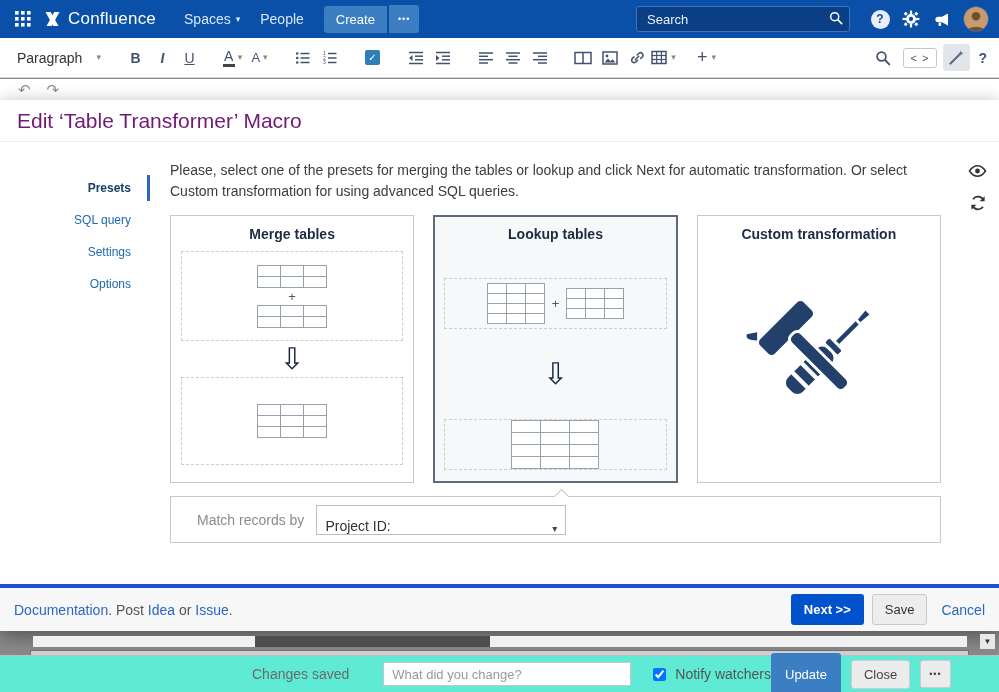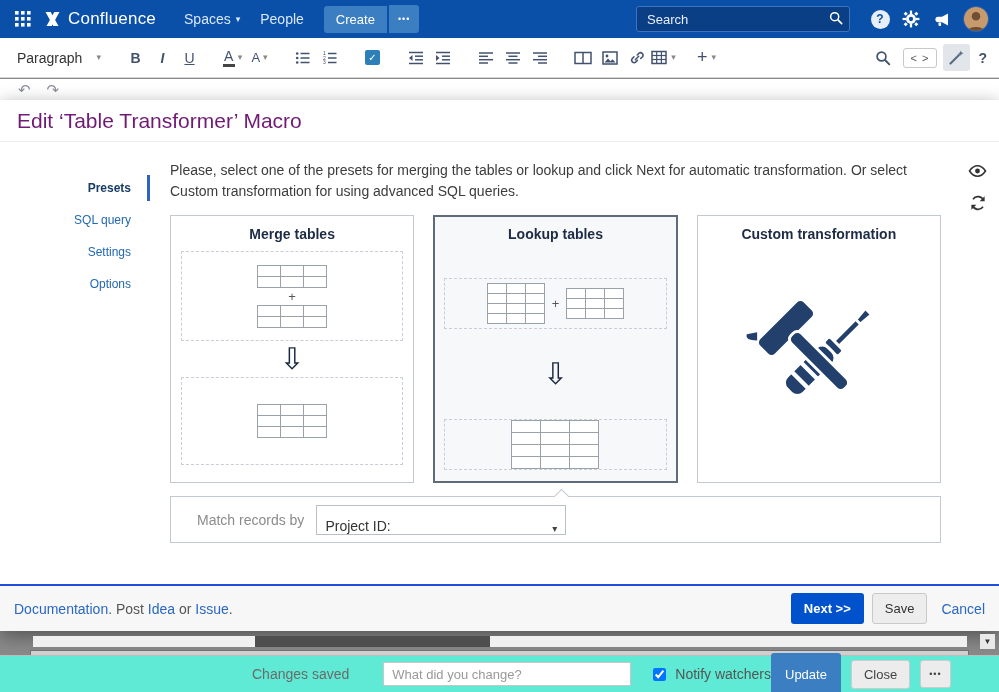--- a/index.html
+++ b/index.html
@@ -91,21 +91,21 @@
   .match-label { color:#8b8b8b; font-size:14px; margin-left:26px; }
   .selectbox { margin-left:12px; width:250px; height:30px; border:1px solid #b9bfc7; background:#fff;
                display:flex; align-items:flex-end; justify-content:space-between; padding:0 8px;
                font-size:14px; color:#333; cursor:pointer; }
   .selectbox .sc { font-size:10px; color:#444; }
 
   .side-ico { position:absolute; right:12px; cursor:pointer; }
   .eye-pos { top:20px; } .refresh-pos { top:52px; }
 
   .m-footer { position:absolute; bottom:0; left:0; width:100%; height:47px; background:#f7f7f7;
-              border-top:2px solid #1d4ed8; display:flex; align-items:center; padding:0 14px; font-size:14px; color:#555; }
+              border-top:4px solid #1d4ed8; display:flex; align-items:center; padding:0 14px; font-size:14px; color:#555; }
   .lnk { color:#2a67c5; cursor:pointer; }
   .m-footer-right { margin-left:auto; display:flex; align-items:center; }
   .btn-next { background:#0052cc; color:#fff; font-weight:bold; font-size:13px; padding:8px 13px;
               border-radius:3px; cursor:pointer; }
   .btn-save { margin-left:8px; background:#ededed; border:1px solid #c9c9c9; border-radius:3px;
               padding:7px 12px; color:#333; font-size:13px; cursor:pointer; }
   .btn-cancel { margin-left:14px; color:#2a67c5; font-size:14px; cursor:pointer; }
 
   
   .hscroll-track { position:absolute; top:636px; left:33px; width:934px; height:11px; background:#f0f0f0; }

